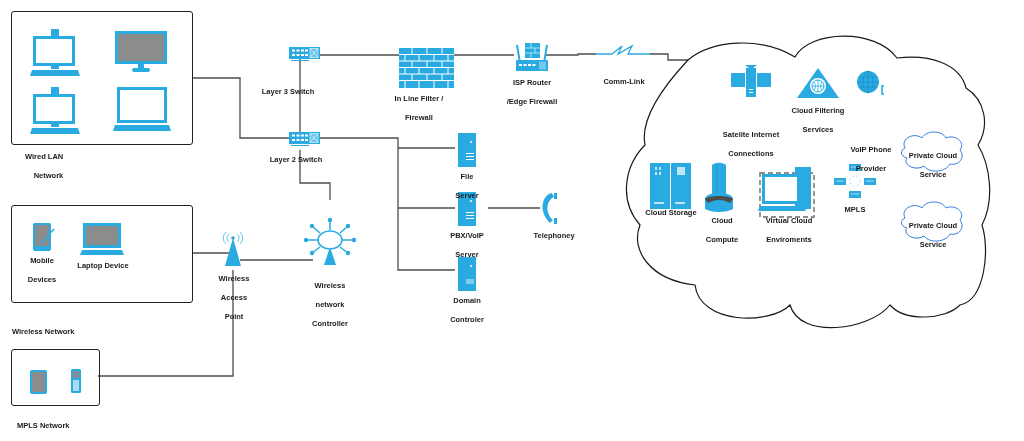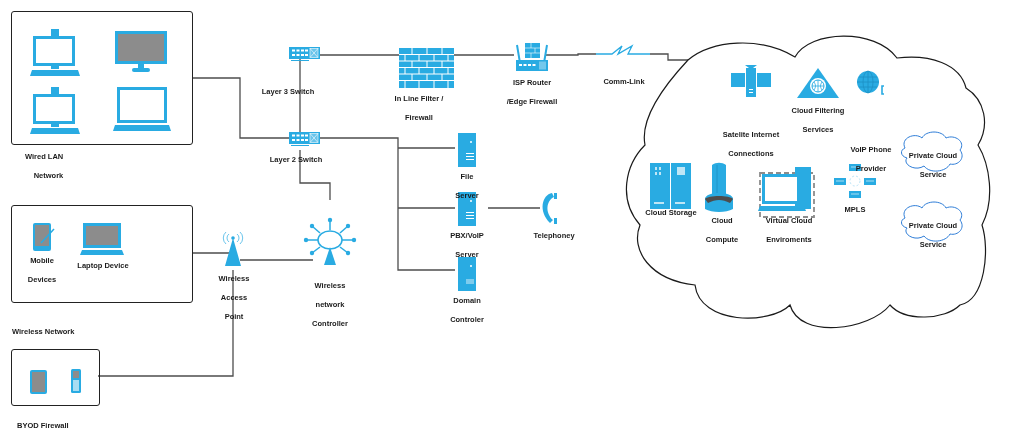--- a/index.html
+++ b/index.html
@@ -310,21 +310,21 @@
   <path d="M905 218 C900 208, 915 202, 922 208 C926 200, 942 200, 946 208 C955 204, 966 212, 960 220 C966 228, 958 236, 950 234 C946 242, 930 244, 924 236 C915 242, 902 234, 907 228 C900 226, 900 220, 905 218 Z" fill="#ffffff" stroke="#2f7ed8" stroke-width="1"></path>
 </svg>
 
 <div class="region" style="left:11px;top:11px;width:180px;height:132px;background:transparent;"></div>
 <div class="region" style="left:11px;top:205px;width:180px;height:96px;background:transparent;"></div>
 <div class="region" style="left:11px;top:349px;width:87px;height:55px;background:transparent;"></div>
 
 <div class="lbl lbl-left" style="left:25px;top:147px;">Wired LAN
 Network</div>
 <div class="lbl lbl-left" style="left:12px;top:322px;">Wireless Network</div>
-<div class="lbl lbl-left" style="left:17px;top:416px;">BYOD Firewall</div>
+<div class="lbl lbl-left" style="left:17px;top:416px;">MPLS Network</div>
 
 <div class="lbl" style="left:22px;top:251px;width:40px;">Mobile
 Devices</div>
 <div class="lbl" style="left:72px;top:256px;width:62px;">Laptop Device</div>
 <div class="lbl" style="left:260px;top:82px;width:56px;">Layer 3 Switch</div>
 <div class="lbl" style="left:268px;top:150px;width:56px;">Layer 2 Switch</div>
 <div class="lbl" style="left:384px;top:89px;width:70px;">In Line Filter /
 Firewall</div>
 <div class="lbl" style="left:500px;top:73px;width:64px;">ISP Router
 /Edge Firewall</div>

